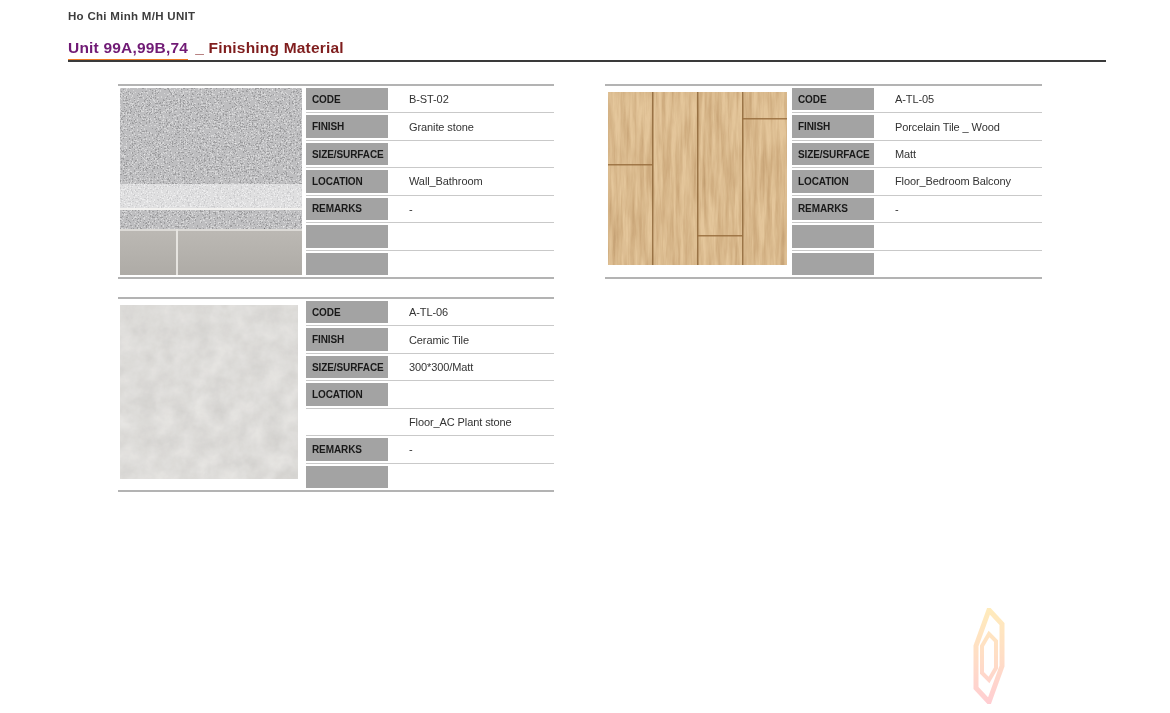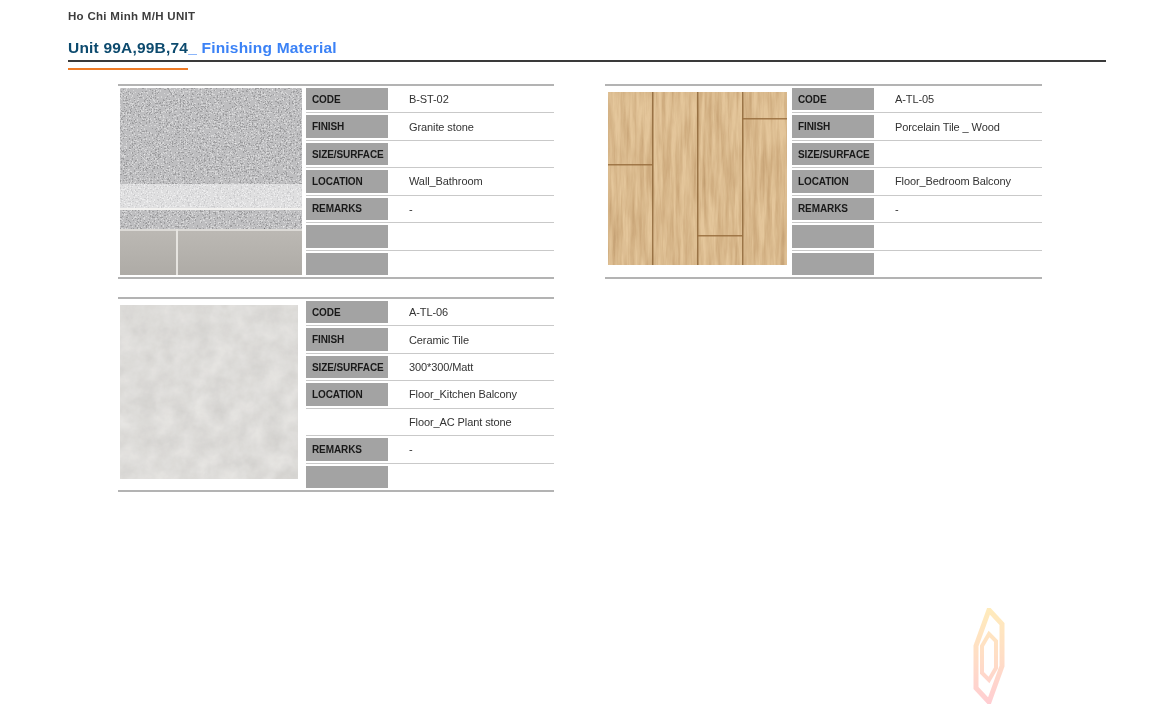--- a/index.html
+++ b/index.html
@@ -28,26 +28,27 @@
   .page-title {
     position: absolute;
     left: 68px;
     top: 39px;
     font-size: 15.5px;
     font-weight: 700;
     white-space: nowrap;
     letter-spacing: 0.2px;
   }
   .title-unit {
-    color: #0c4a6e;
+    color: #701a75;
     border-bottom: 2px solid #EF7B25;
-    padding-bottom: 12px;
+    padding-bottom: 3px;
   }
   .title-rest {
-    color: #3b82f6;
+    color: #7f1d1d;
+    margin-left: 7px;
   }
   .title-rule {
     position: absolute;
     left: 68px;
     top: 60px;
     width: 1038px;
     height: 2px;
     background: #3a3a3a;
   }
 
@@ -251,20 +252,21 @@
     <div class="trow">
       <div class="tlabel">CODE</div>
       <div class="tvalue">A-TL-05</div>
     </div>
     <div class="trow">
       <div class="tlabel">FINISH</div>
       <div class="tvalue">Porcelain Tile _ Wood</div>
     </div>
     <div class="trow">
       <div class="tlabel">SIZE/SURFACE</div>
+      <div class="tvalue">Matt</div>
     </div>
     <div class="trow">
       <div class="tlabel">LOCATION</div>
       <div class="tvalue">Floor_Bedroom Balcony</div>
     </div>
     <div class="trow">
       <div class="tlabel">REMARKS</div>
       <div class="tvalue">-</div>
     </div>
     <div class="trow">
@@ -308,21 +310,20 @@
     <div class="trow">
       <div class="tlabel">FINISH</div>
       <div class="tvalue">Ceramic Tile</div>
     </div>
     <div class="trow">
       <div class="tlabel">SIZE/SURFACE</div>
       <div class="tvalue">300*300/Matt</div>
     </div>
     <div class="trow">
       <div class="tlabel">LOCATION</div>
-      <div class="tvalue">Floor_Kitchen Balcony</div>
     </div>
     <div class="trow">
       <div class="tlabel plain"></div>
       <div class="tvalue">Floor_AC Plant stone</div>
     </div>
     <div class="trow">
       <div class="tlabel">REMARKS</div>
       <div class="tvalue">-</div>
     </div>
     <div class="trow">

